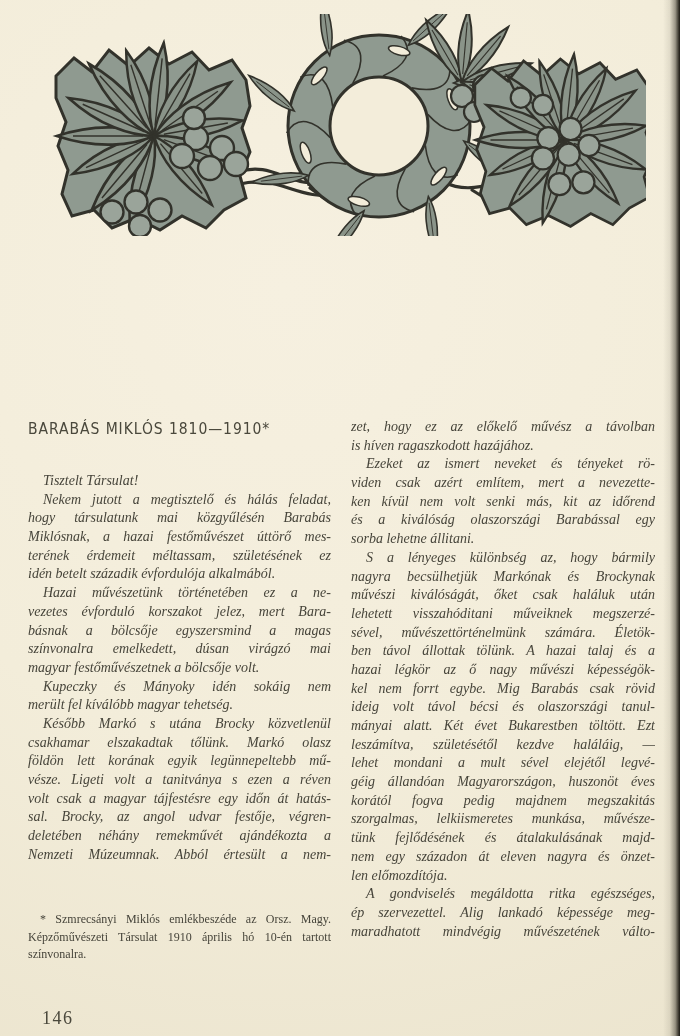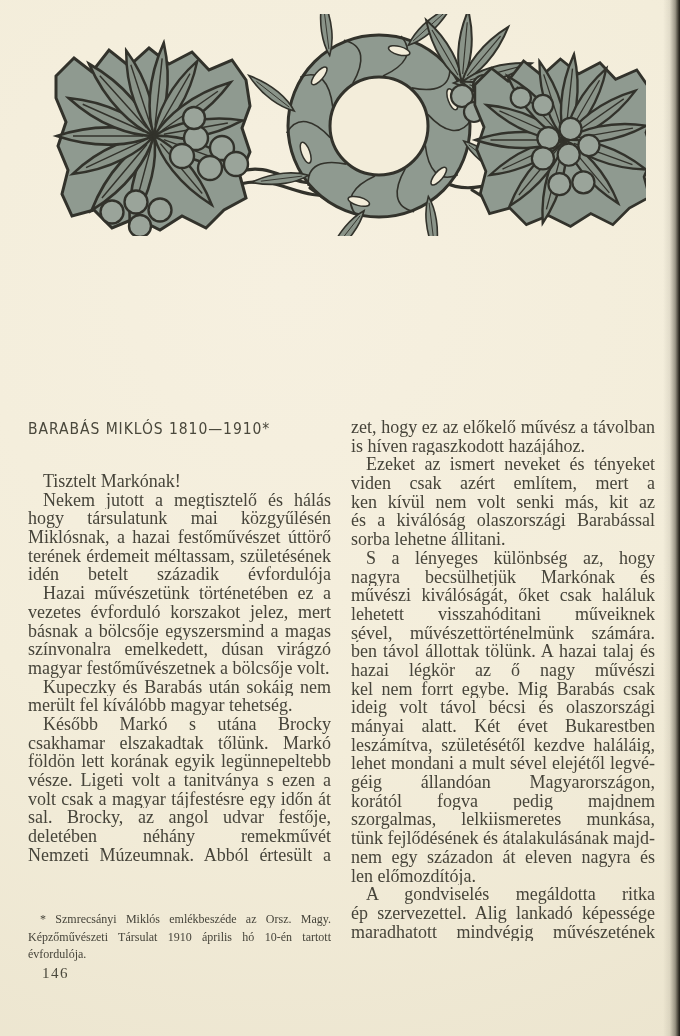--- a/index.html
+++ b/index.html
@@ -23,36 +23,36 @@
   .ornament{position:absolute;left:42px;top:14px;width:604px;height:222px;}
   .title{
     position:absolute;left:28px;top:420px;
     font-family:"DejaVu Sans", sans-serif;
     font-size:15px;letter-spacing:1px;color:#4a483c;
     transform:scaleX(0.93);transform-origin:left center;
     white-space:nowrap;
   }
   .col{
     position:absolute;width:303px;
-    font-size:18px;line-height:18.7px;
+    font-size:14px;line-height:18.7px;font-style:italic;
   }
   .col-left{left:28px;top:472px;}
   .col-right{left:351px;top:418px;width:304px;}
   .line{height:18.7px;overflow:hidden;text-align:justify;text-align-last:justify;}
   .line.endline{text-align-last:left;}
   .line.indent{text-indent:15px;}
   .footnote{
     position:absolute;left:28px;top:911px;width:303px;
     font-size:12px;line-height:17.5px;
   }
   .footnote .line{height:17.5px;}
   .footnote .line.indent{text-indent:12px;}
   .page-number{
-    position:absolute;left:42px;top:965px;
-    font-size:15px;letter-spacing:1.5px;color:#4a483c;
+    position:absolute;left:42px;top:1008px;
+    font-size:18px;letter-spacing:1.5px;color:#4a483c;
   }
 </style>
 </head>
 <body>
 
 <div class="page">
 
   <svg class="ornament" viewBox="0 0 604 222" xmlns="http://www.w3.org/2000/svg" aria-hidden="true">
     <defs>
       <g id="leafg">
@@ -178,38 +178,38 @@
         <circle cx="0" cy="0" r="12"></circle>
           <circle cx="26" cy="-2" r="12"></circle>
       </g>
     </g>
   </svg>
 
   <div class="title">BARABÁS MIKLÓS 1810—1910*</div>
 
   <div class="col col-left">
       <div>
-        <div class="line indent endline">Tisztelt Markónak!</div>
+        <div class="line indent endline">Tisztelt Társulat!</div>
       </div>
       <div>
         <div class="line indent">Nekem jutott a megtisztelő és hálás feladat,</div>
         <div class="line">hogy társulatunk mai közgyűlésén Barabás</div>
         <div class="line">Miklósnak, a hazai festőművészet úttörő mes-</div>
         <div class="line">terének érdemeit méltassam, születésének ez</div>
         <div class="line endline">idén betelt századik évfordulója alkalmából.</div>
       </div>
       <div>
         <div class="line indent">Hazai művészetünk történetében ez a ne-</div>
         <div class="line">vezetes évforduló korszakot jelez, mert Bara-</div>
         <div class="line">básnak a bölcsője egyszersmind a magas</div>
         <div class="line">színvonalra emelkedett, dúsan virágzó mai</div>
         <div class="line endline">magyar festőművészetnek a bölcsője volt.</div>
       </div>
       <div>
-        <div class="line indent">Kupeczky és Barabás után sokáig nem</div>
+        <div class="line indent">Kupeczky és Mányoky idén sokáig nem</div>
         <div class="line endline">merült fel kíválóbb magyar tehetség.</div>
       </div>
       <div>
         <div class="line indent">Később Markó s utána Brocky közvetlenül</div>
         <div class="line">csakhamar elszakadtak tőlünk. Markó olasz</div>
         <div class="line">földön lett korának egyik legünnepeltebb mű-</div>
         <div class="line">vésze. Ligeti volt a tanitványa s ezen a réven</div>
         <div class="line">volt csak a magyar tájfestésre egy időn át hatás-</div>
         <div class="line">sal. Brocky, az angol udvar festője, végren-</div>
         <div class="line">deletében néhány remekművét ajándékozta a</div>
@@ -252,20 +252,20 @@
         <div class="line indent">A gondviselés megáldotta ritka egészséges,</div>
         <div class="line">ép szervezettel. Alig lankadó képessége meg-</div>
         <div class="line">maradhatott mindvégig művészetének válto-</div>
       </div>
     </div>
 
   <div class="footnote">
       <div>
         <div class="line indent">* Szmrecsányi Miklós emlékbeszéde az Orsz. Magy.</div>
         <div class="line">Képzőművészeti Társulat 1910 április hó 10-én tartott</div>
-        <div class="line endline">évfordulója.</div>
+        <div class="line endline">színvonalra.</div>
       </div>
     </div>
 
   <div class="page-number">146</div>
 
   <div class="edge-shadow"></div>
 </div>
 
 </body></html>

